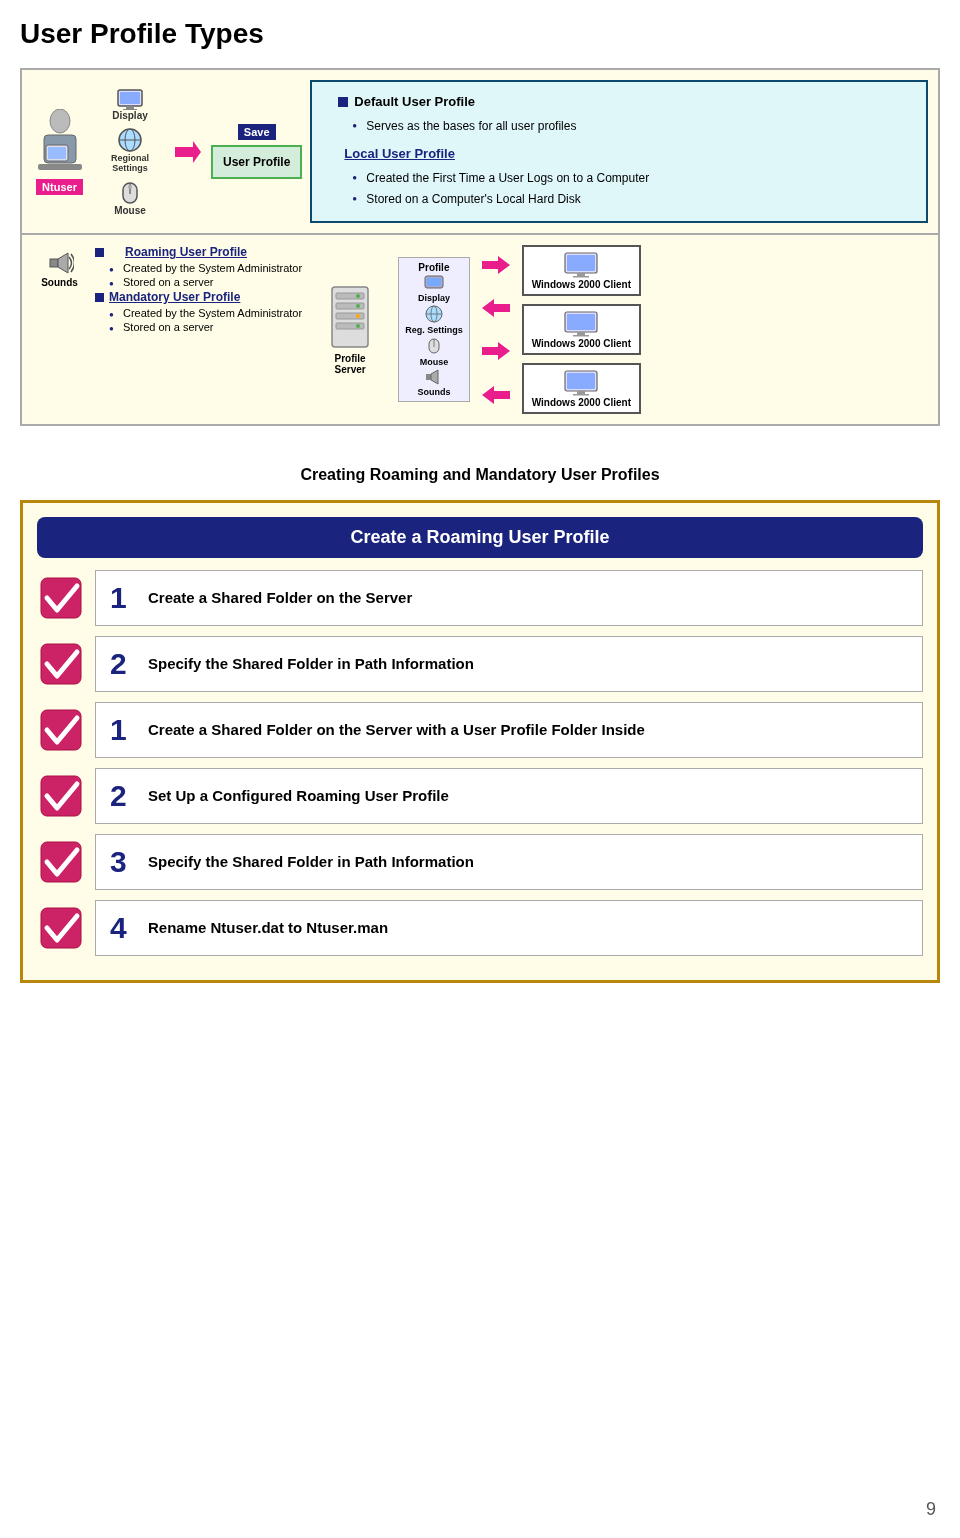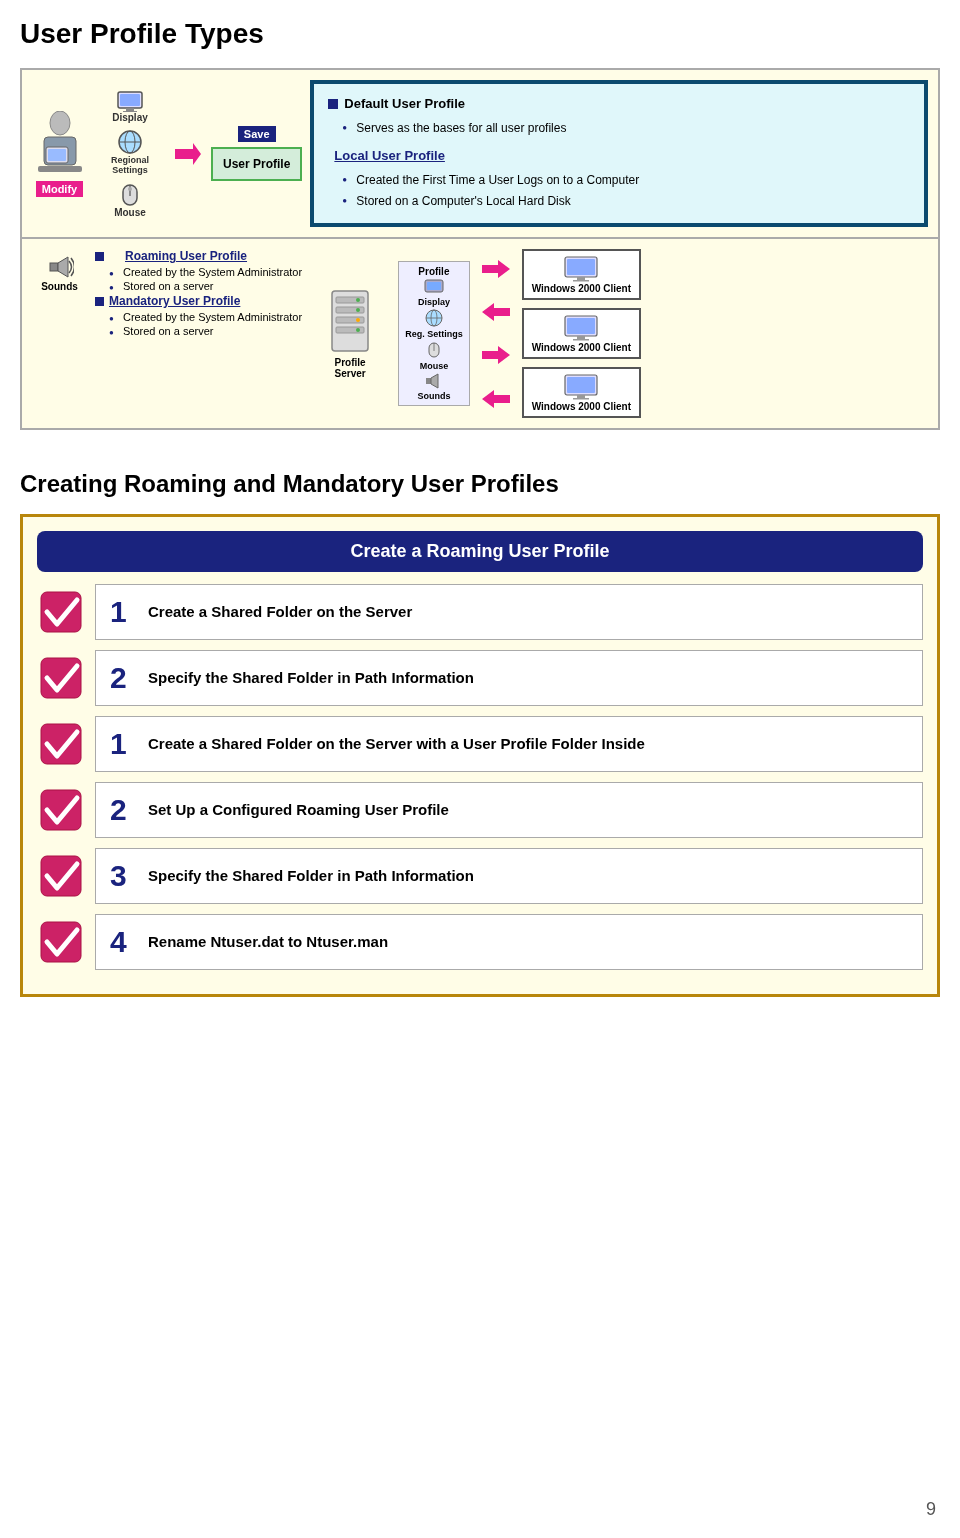--- a/index.html
+++ b/index.html
@@ -30,22 +30,22 @@
       flex-direction: column;
       align-items: center;
       font-size: 10px;
       color: #333;
       font-weight: bold;
     }
 
     
     .diagram-right {
       background: #e0f7fa;
-      border: 4px solid #0c4a6e;
-      padding: 10px 14px;
+      border: 2px solid #0c4a6e;
+      padding: 10px 26px;
       flex: 1;
       font-size: 12px;
       line-height: 1.6;
     }
 
     .info-title {
       font-weight: bold;
       color: #000;
       font-size: 13px;
       display: flex;
@@ -89,24 +89,25 @@
       top: 3px;
       color: #1a237e;
     }
 
     
     .bottom-section {
       padding: 30px 20px 20px 20px;
     }
 
     .section-title {
-      font-size: 24px;
+      font-size: 16px;
       font-weight: bold;
       color: #000;
       margin-bottom: 16px;
+      text-align: center;
     }
 
     .outer-card {
       border: 3px solid #b8860b;
       background: #fffde7;
       padding: 14px 14px 14px 14px;
       position: relative;
     }
 
     
@@ -207,21 +208,21 @@
 
         <ellipse cx="26" cy="12" rx="10" ry="12" fill="#bbb" stroke="#888" stroke-width="1"></ellipse>
 
         <rect x="10" y="26" width="32" height="28" rx="4" fill="#8899aa" stroke="#666" stroke-width="1"></rect>
 
         <rect x="4" y="55" width="44" height="6" rx="2" fill="#888"></rect>
 
         <rect x="12" y="36" width="22" height="16" rx="2" fill="#dde" stroke="#666"></rect>
         <rect x="14" y="38" width="18" height="12" rx="1" fill="#9bf"></rect>
       </svg>
-      <div class="modify-label">Modify</div>
+      <div class="modify-label">Ntuser</div>
     </div>
 
     <div style="display:flex;flex-direction:column;gap:6px;align-items:center;justify-content:center;min-width:70px;">
 
       <div class="icon-box">
         <svg width="28" height="22" viewBox="0 0 28 22">
           <rect x="2" y="2" width="24" height="16" rx="2" fill="#ddf" stroke="#555" stroke-width="1.5"></rect>
           <rect x="10" y="18" width="8" height="3" fill="#888"></rect>
           <rect x="7" y="21" width="14" height="1" fill="#888"></rect>
           <rect x="4" y="4" width="20" height="12" rx="1" fill="#88aaff"></rect>

